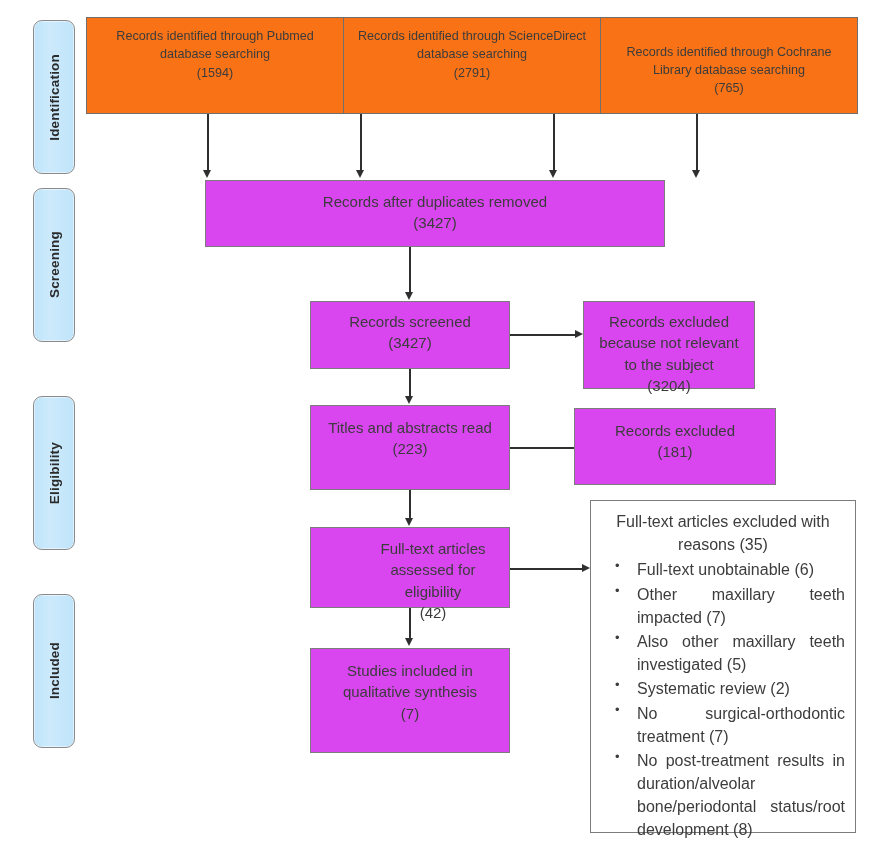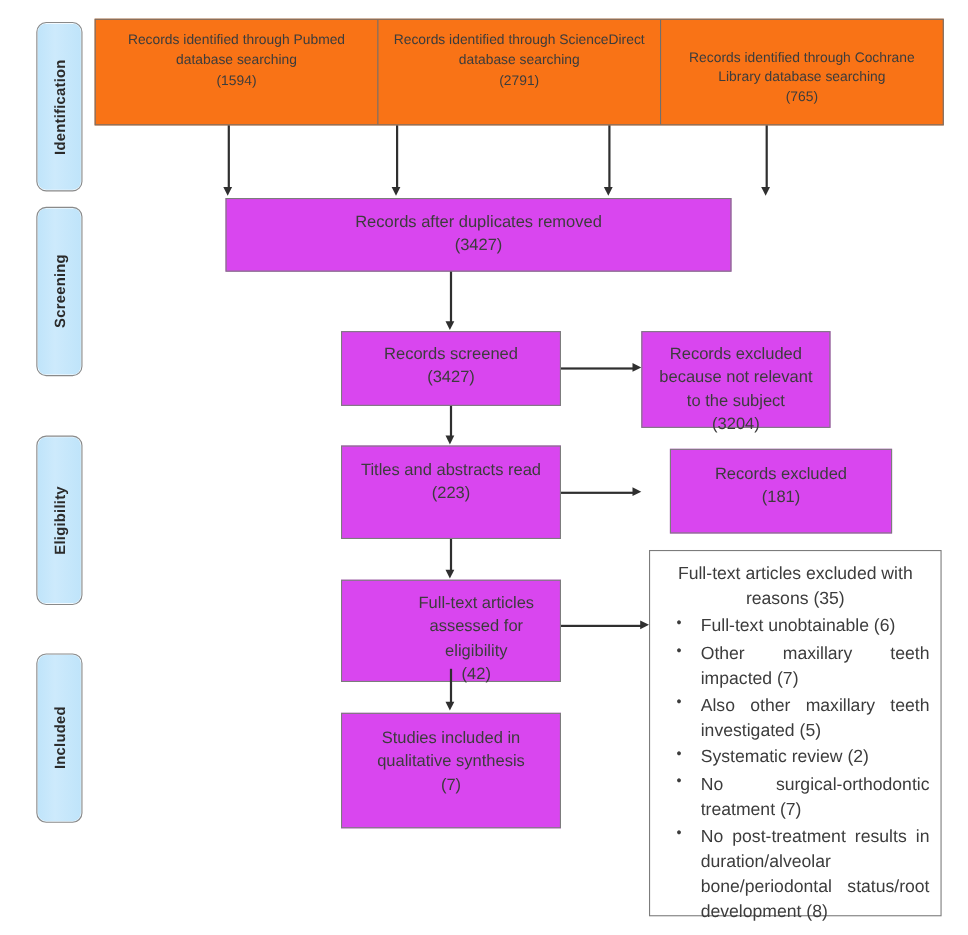--- a/index.html
+++ b/index.html
@@ -188,31 +188,31 @@
   <div class="box" style="left:310px;top:405px;width:200px;height:85px;">
     <div class="txt" style="padding-top:11px;">
       <span>Titles and abstracts read</span><br>
       <span>(223)</span>
     </div>
   </div>
 
   <div class="hline" style="left:510px;top:447px;width:67px;"></div>
   <div class="arrow-right" style="left:575px;top:443px;"></div>
 
-  <div class="box" style="left:609px;top:408px;width:202px;height:77px;">
+  <div class="box" style="left:574px;top:408px;width:202px;height:77px;">
     <div class="txt" style="padding-top:11px;">
       <span>Records excluded</span><br>
       <span>(181)</span>
     </div>
   </div>
 
   <div class="vline" style="left:409px;top:490px;height:30px;"></div>
   <div class="arrow-down" style="left:405px;top:518px;"></div>
 
-  <div class="box" style="left:310px;top:527px;width:200px;height:93px;padding-left:46px;">
+  <div class="box" style="left:310px;top:527px;width:200px;height:81px;padding-left:46px;">
     <div class="txt" style="padding-top:10px;">
       <span>Full-text articles assessed for eligibility</span><br>
       <span>(42)</span>
     </div>
   </div>
 
   <div class="hline" style="left:510px;top:568px;width:74px;"></div>
   <div class="arrow-right" style="left:582px;top:564px;"></div>
 
   <div id="reasons-box">

